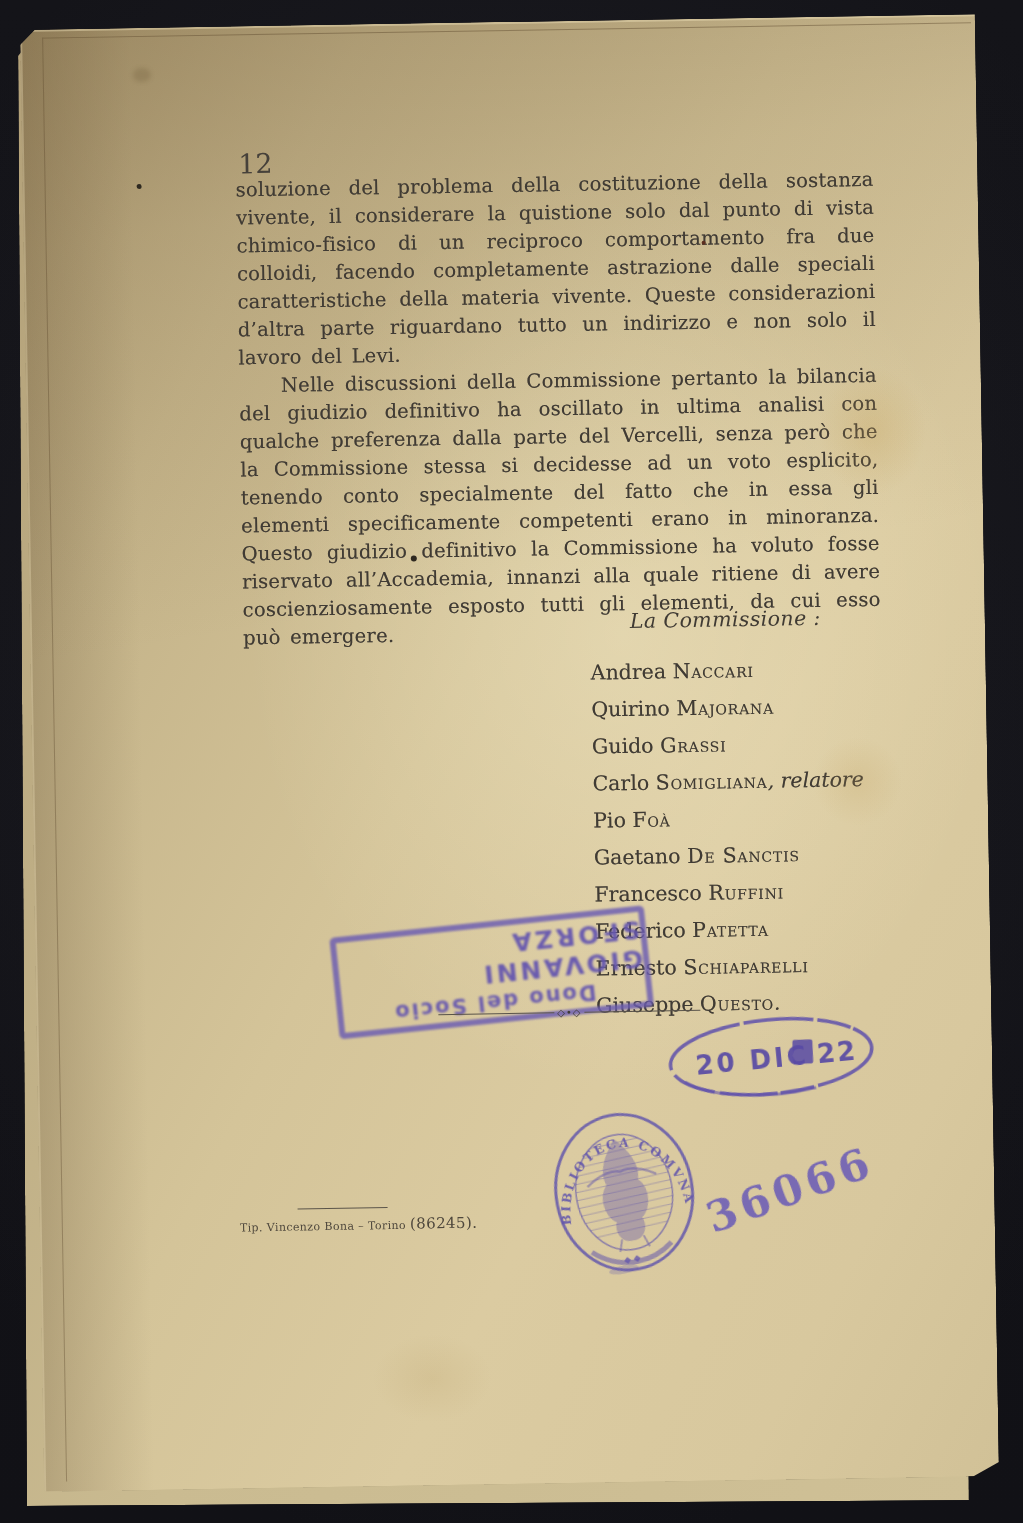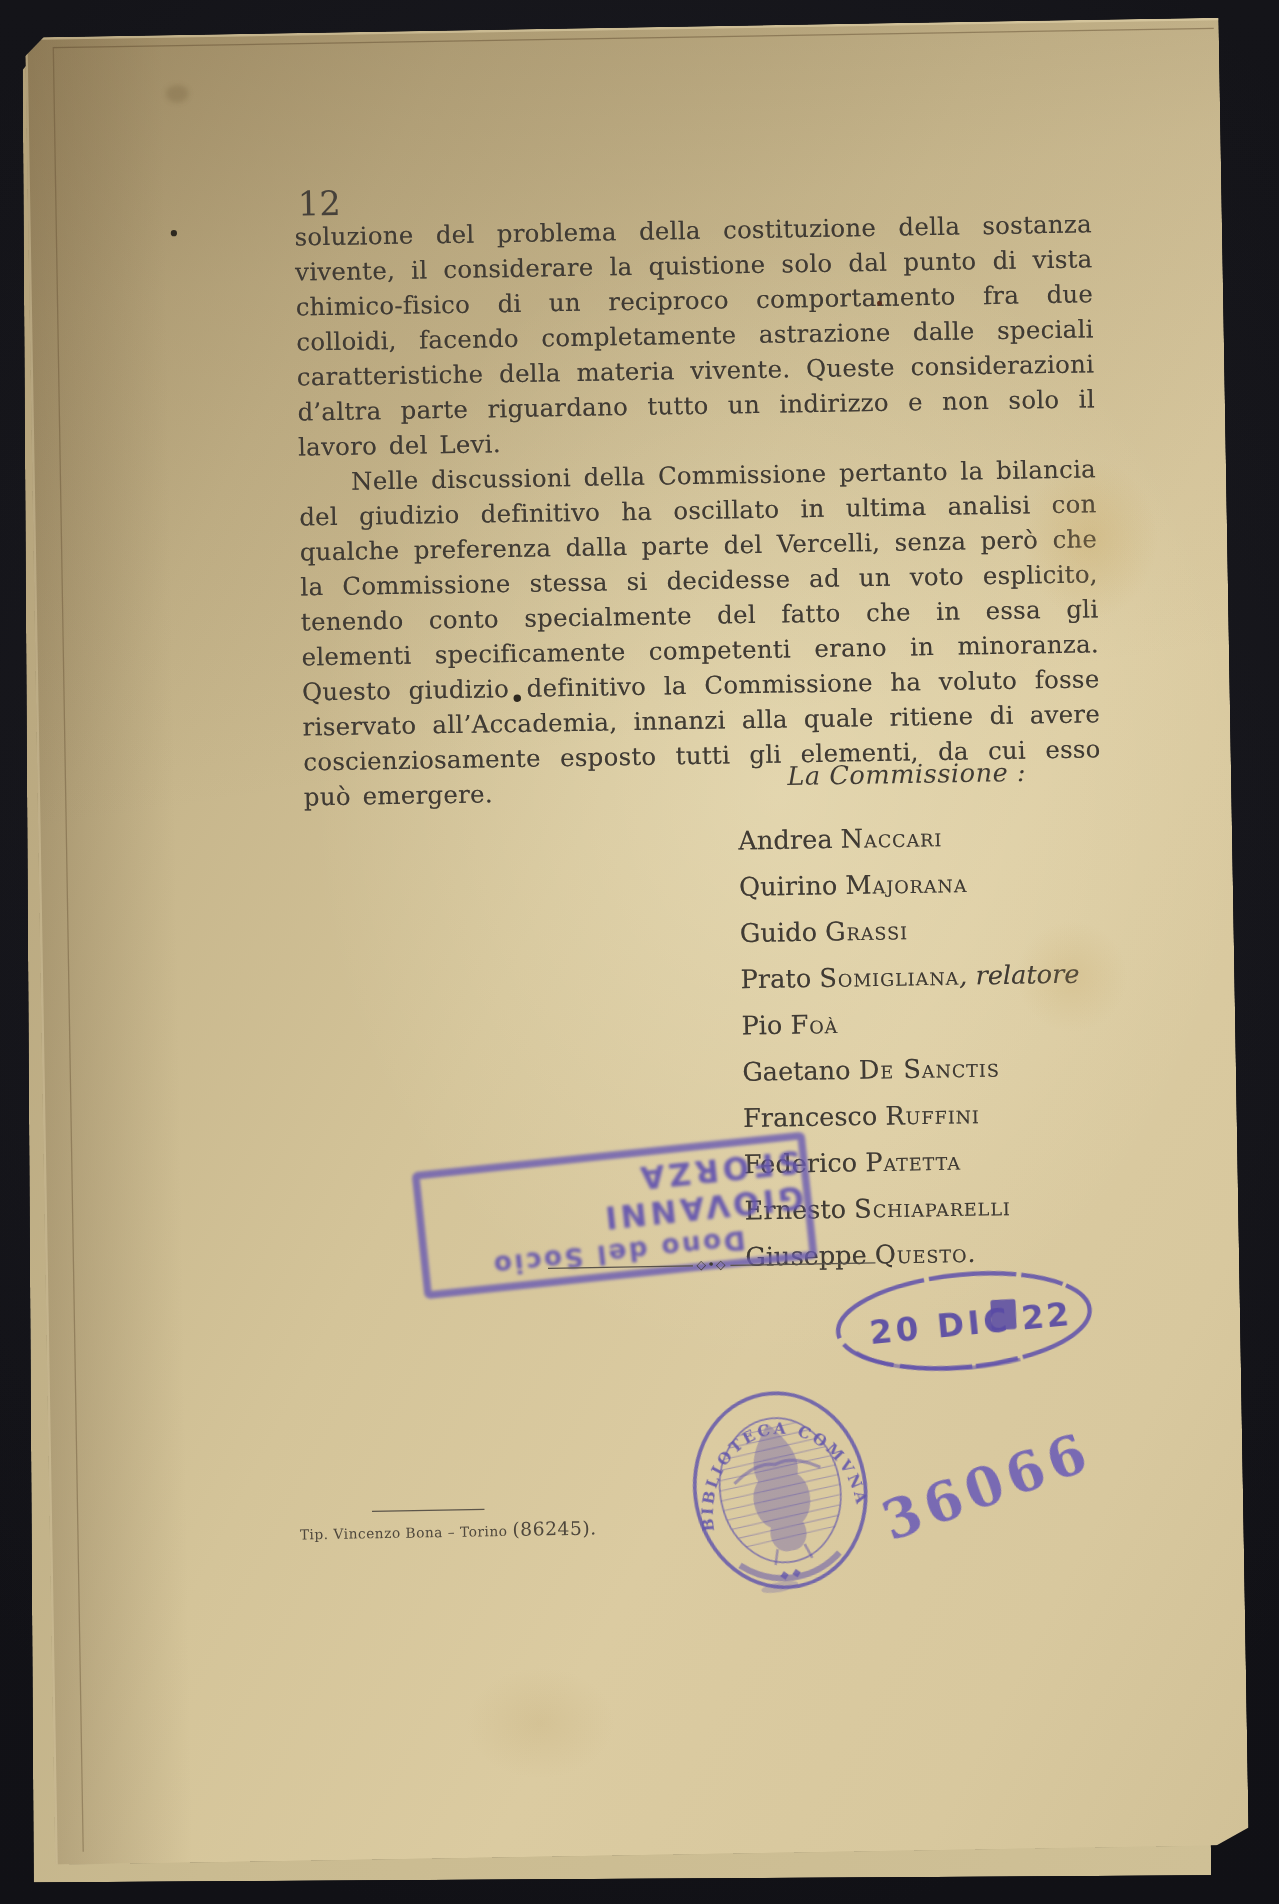--- a/index.html
+++ b/index.html
@@ -104,21 +104,21 @@
     <p>soluzione del problema della costituzione della sostanza vivente, il considerare la quistione solo dal punto di vista chimico-fisico di un reciproco comportamento fra due colloidi, facendo completamente astrazione dalle speciali caratteristiche della materia vivente. Queste considerazioni d’altra parte riguardano tutto un indirizzo e non solo il lavoro del Levi.</p>
     <p class="indent">Nelle discussioni della Commissione pertanto la bilancia del giudizio definitivo ha oscillato in ultima analisi con qualche preferenza dalla parte del Vercelli, senza però che la Commissione stessa si decidesse ad un voto esplicito, tenendo conto specialmente del fatto che in essa gli elementi specificamente competenti erano in minoranza. Questo giudizio definitivo la Commissione ha voluto fosse riservato all’Accademia, innanzi alla quale ritiene di avere coscienziosamente esposto tutti gli elementi, da cui esso può emergere.</p>
   </div>
 
   <div class="commission-heading">La Commissione :</div>
 
   <div class="commission-list">
     <div class="member"><span>Andrea</span> <span class="surname">Naccari</span><span class="note"></span></div>
     <div class="member"><span>Quirino</span> <span class="surname">Majorana</span><span class="note"></span></div>
     <div class="member"><span>Guido</span> <span class="surname">Grassi</span><span class="note"></span></div>
-    <div class="member"><span>Prato</span> <span class="surname">Somigliana</span><span class="note">, relatore</span></div>
+    <div class="member"><span>Carlo</span> <span class="surname">Somigliana</span><span class="note">, relatore</span></div>
     <div class="member"><span>Pio</span> <span class="surname">Foà</span><span class="note"></span></div>
     <div class="member"><span>Gaetano</span> <span class="surname">De Sanctis</span><span class="note"></span></div>
     <div class="member"><span>Francesco</span> <span class="surname">Ruffini</span><span class="note"></span></div>
     <div class="member"><span>Federico</span> <span class="surname">Patetta</span><span class="note"></span></div>
     <div class="member"><span>Ernesto</span> <span class="surname">Schiaparelli</span><span class="note"></span></div>
     <div class="member"><span>Giuseppe</span> <span class="surname">Questo</span><span class="note">.</span></div>
   </div>
 
   <div class="donor-stamp">
     <div class="l1">Dono del Socio</div>

